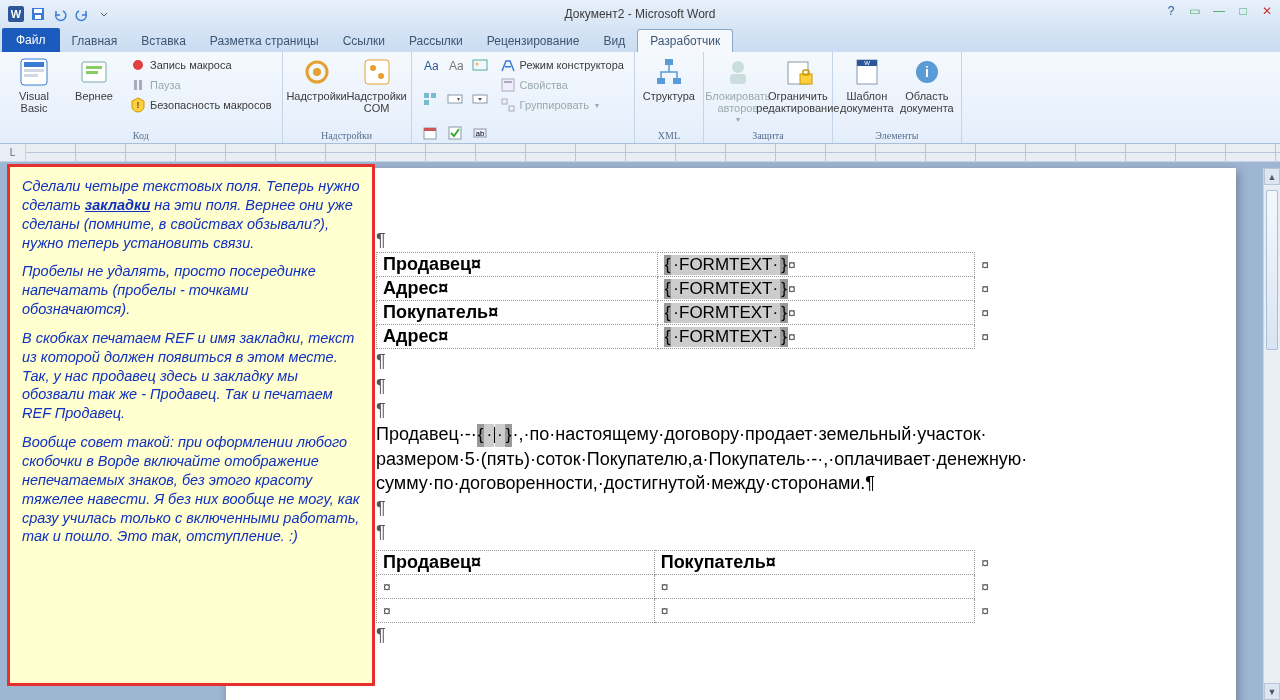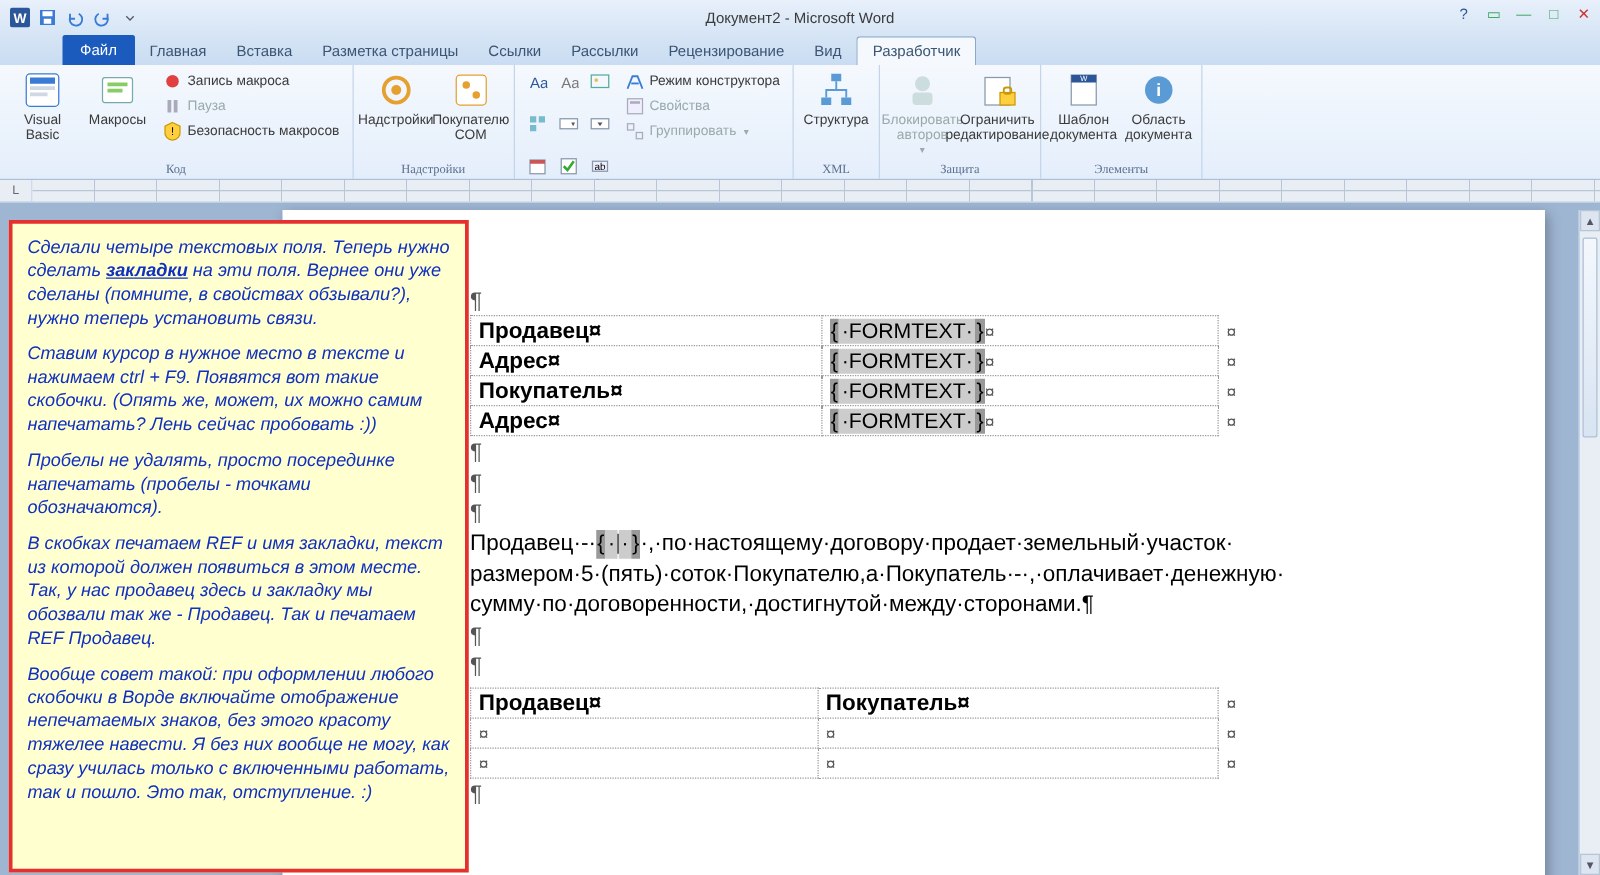--- a/index.html
+++ b/index.html
@@ -7,21 +7,21 @@
 
   
   .titlebar { height: 28px; background: linear-gradient(#e8f0fb,#d6e5f5); display: flex; align-items: center; font-size: 12px; color: #3b3b3b; position: relative; }
   .qat { display: flex; gap: 2px; padding-left: 6px; align-items: center; }
   .qat .qbtn { width: 20px; height: 20px; display: flex; align-items: center; justify-content: center; border-radius: 2px; }
   .title-center { position: absolute; left: 0; right: 0; text-align: center; pointer-events: none; }
   .wincontrols { position: absolute; right: 4px; top: 3px; display: flex; gap: 6px; }
   .wincontrols span { width: 18px; height: 16px; display: inline-flex; align-items: center; justify-content: center; color: #4a6; font-size: 12px; }
 
   
-  .tabbar { height: 24px; background: linear-gradient(#d6e5f5,#c9dcf2); display: flex; align-items: flex-end; font-size: 12px; padding-left: 48px; }
+  .tabbar { height: 24px; background: linear-gradient(#d6e5f5,#c9dcf2); display: flex; align-items: flex-end; font-size: 12px; }
   .filetab { background: #1a5bbd; color: #fff; padding: 4px 14px; height: 24px; display: flex; align-items: center; border-radius: 2px 2px 0 0; margin-left: 2px; }
   .tab { padding: 4px 12px; color: #3b5573; cursor: default; }
   .tab.active { background: #f5f9fe; border: 1px solid #8aa8c9; border-bottom: none; border-radius: 3px 3px 0 0; }
 
   
   .ribbon { height: 92px; background: linear-gradient(#f5f9fe,#e4eefb); border-bottom: 1px solid #a9bfd8; display: flex; font-size: 11px; color: #3b3b3b; }
   .group { border-right: 1px solid #c4d5ea; padding: 2px 6px 0 6px; display: flex; flex-direction: column; justify-content: space-between; }
   .group-body { display: flex; align-items: flex-start; gap: 4px; flex: 1; }
   .group-label { text-align: center; color: #5a7090; font-size: 10px; padding-bottom: 2px; font-family: Liberation Serif, serif; }
   .bigbtn { display: flex; flex-direction: column; align-items: center; width: 56px; padding-top: 2px; text-align: center; line-height: 1.1; gap: 2px; }
@@ -52,21 +52,21 @@
 
   .para { line-height: 1.35; }
   .pil { color: #555; }
   .doc-title { text-align: center; font-weight: bold; }
   .body-text { text-align: justify; }
 
   .sigtable { border-collapse: collapse; width: 620px; margin-top: 6px; }
   .sigtable td { border: 1px dotted #999; padding: 1px 6px; height: 22px; }
 
   
-  .annot { position: absolute; left: 7px; top: 176px; width: 368px; height: 522px; background: #ffffcf; border: 3px solid #e63030; padding: 10px 12px; font-size: 14.5px; font-family: Arial, sans-serif; font-style: italic; color: #1030c0; line-height: 1.3; z-index: 50; overflow: hidden; }
+  .annot { position: absolute; left: 7px; top: 164px; width: 368px; height: 522px; background: #ffffcf; border: 3px solid #e63030; padding: 10px 12px; font-size: 14.5px; font-family: Arial, sans-serif; font-style: italic; color: #1030c0; line-height: 1.3; z-index: 50; overflow: hidden; }
   .annot p { margin-bottom: 10px; }
   .annot .bm { font-weight: bold; text-decoration: underline; }
 
   
   .vscroll { position: absolute; right: 0; top: 168px; bottom: 0; width: 17px; background: #e9eef5; border-left:1px solid #c4d5ea; z-index: 40; }
   .vscroll .arrow { height: 17px; background:#dce5f0; border:1px solid #b8c5d6; display:flex; align-items:center; justify-content:center; font-size:9px; color:#556; }
   .vscroll .thumb { position:absolute; left:2px; right:2px; top:22px; height:160px; background:linear-gradient(#f4f8fd,#d8e4f2); border:1px solid #a9bfd8; border-radius:2px; }
 
   
   .textcursor { display:inline-block; width:1px; height:16px; background:#000; vertical-align:middle; }
@@ -141,21 +141,21 @@
             <rect x="6" y="18" width="14" height="3" fill="#d0d8e4"></rect>
           </svg>
         <span>Visual Basic</span>
       </div>
       <div class="bigbtn">
         <svg class="ic">
             <rect x="4" y="6" width="24" height="20" rx="2" fill="#fff" stroke="#7aa"></rect>
             <rect x="8" y="10" width="16" height="3" fill="#8c6"></rect>
             <rect x="8" y="15" width="12" height="3" fill="#8c6"></rect>
           </svg>
-        <span>Макросы</span>
+        <span>Вернее</span>
       </div>
       <div class="smallcol">
         <div class="smallbtn">
             <svg class="ic">
               <circle cx="8" cy="8" r="5" fill="#e04040"></circle>
             </svg>
             <span>Запись макроса</span>
           </div>
         <div class="smallbtn disabled">
             <svg class="ic">
@@ -184,21 +184,21 @@
             <circle cx="16" cy="16" r="4" fill="#e5a030"></circle>
           </svg>
         <span>Надстройки</span>
       </div>
       <div class="bigbtn">
         <svg class="ic">
             <rect x="4" y="4" width="24" height="24" rx="3" fill="#fff" stroke="#e5a030"></rect>
             <circle cx="12" cy="12" r="3" fill="#e5a030"></circle>
             <circle cx="20" cy="20" r="3" fill="#e5a030"></circle>
           </svg>
-        <span>Покупателю COM</span>
+        <span>Надстройки COM</span>
       </div>
     </div>
     <div class="group-label">Надстройки</div>
   </div>
 
   <div class="group">
     <div class="group-body">
       <div class="smallcol" style="gap:16px;">
         <div style="display:flex; gap:1px;">
           <span class="smallbtn">
@@ -412,17 +412,16 @@
 </div>
 
 <div class="vscroll">
   <div class="arrow">▲</div>
   <div class="thumb"></div>
   <div class="arrow" style="position:absolute;bottom:0;left:0;right:0">▼</div>
 </div>
 
 <div class="annot">
   <p><span>Сделали четыре текстовых поля. Теперь нужно сделать </span><span class="bm">закладки</span><span> на эти поля. Вернее они уже сделаны (помните, в свойствах обзывали?), нужно теперь установить связи.</span></p>
-  <p>Ставим курсор в нужное место в тексте и нажимаем ctrl + F9. Появятся вот такие скобочки. (Опять же, может, их можно самим напечатать? Лень сейчас пробовать :))</p>
   <p>Пробелы не удалять, просто посерединке напечатать (пробелы - точками обозначаются).</p>
   <p>В скобках печатаем REF и имя закладки, текст из которой должен появиться в этом месте. Так, у нас продавец здесь и закладку мы обозвали так же - Продавец. Так и печатаем REF Продавец.</p>
   <p>Вообще совет такой: при оформлении любого скобочки в Ворде включайте отображение непечатаемых знаков, без этого красоту тяжелее навести. Я без них вообще не могу, как сразу училась только с включенными работать, так и пошло. Это так, отступление. :)</p>
 </div>
 
 </body></html>

